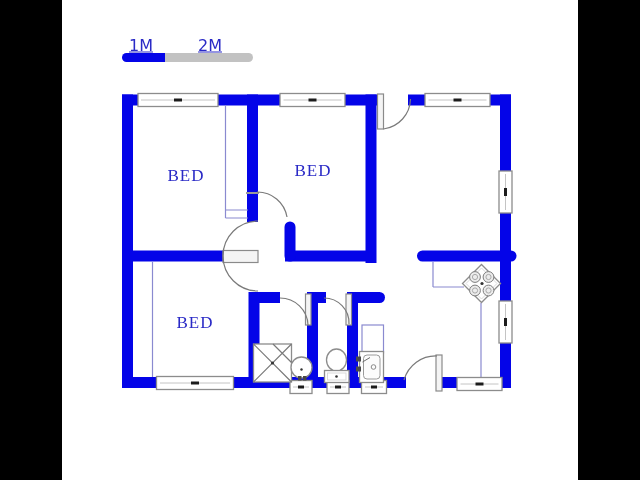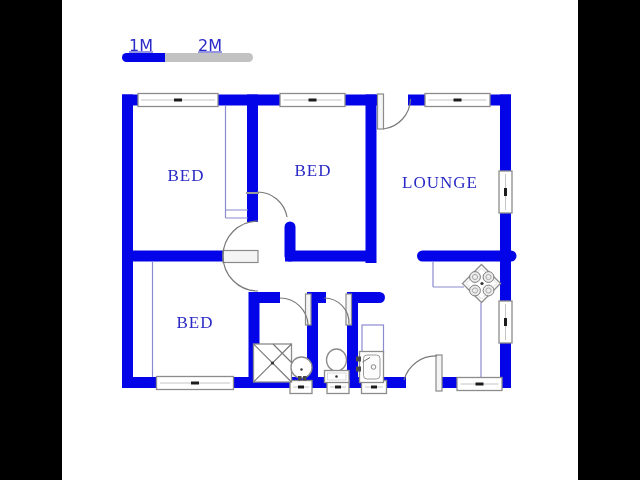--- a/index.html
+++ b/index.html
@@ -192,15 +192,14 @@
       <rect x="356" y="366.5" width="5" height="5" fill="#4a4a4a"></rect>
       <line x1="362.5" y1="362" x2="370" y2="357.5" stroke="#6b6b6b" stroke-width="1"></line>
     </g>
   </svg>
 
   <div class="scale-label" style="left:141px;top:45px;">1M</div>
   <div class="scale-label" style="left:210px;top:45px;">2M</div>
 
   <div class="room-label" style="left:186px;top:176px;">BED</div>
   <div class="room-label" style="left:313px;top:171px;">BED</div>
-  <div class="room-label" style="left:440px;top:183px;">LOUNGE</div>
   <div class="room-label" style="left:195px;top:323px;">BED</div>
 </div>
 
 </body></html>

